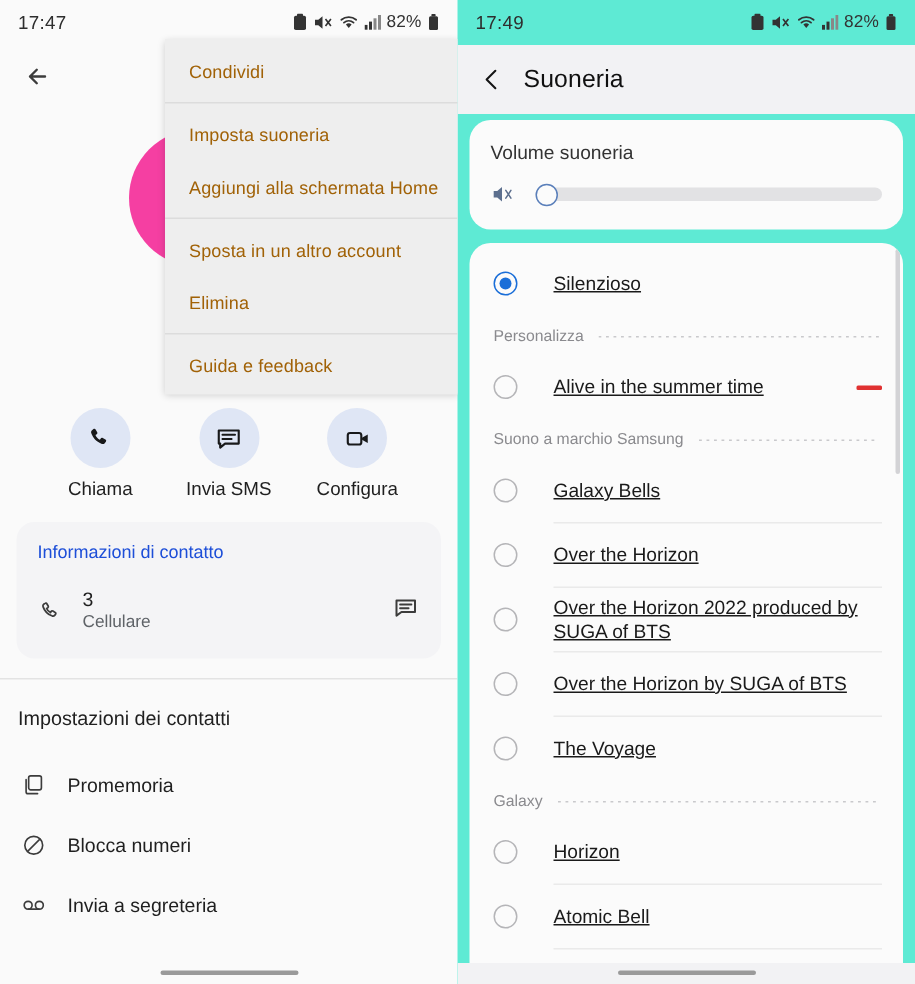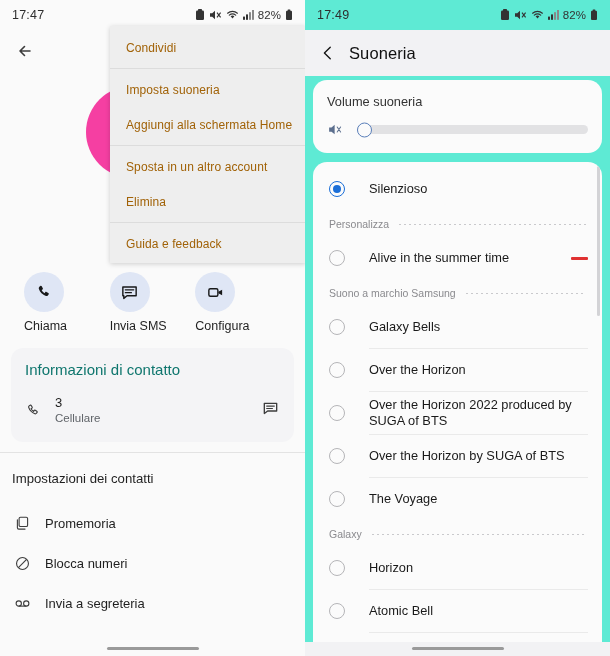--- a/index.html
+++ b/index.html
@@ -65,38 +65,38 @@
   .ctx-sep { height: 1px; background: #dcdcdc; margin: 3px 0; }
 
   
   .actions {
     position: absolute;
     left: 0; top: 272px;
     width: 305px;
     display: flex;
     padding: 0 24px;
   }
-  .action { flex: 1; display: flex; flex-direction: column; }
+  .action { flex: 1; display: flex; flex-direction: column; align-items: center; }
   .action-circle {
     width: 40px; height: 40px; border-radius: 50%;
     background: #dfe6f5;
     display: flex; align-items: center; justify-content: center;
   }
   .action-label { margin-top: 7px; font-size: 12.5px; color: #1f1f1f; }
 
   
   .card {
     position: absolute;
     left: 11px; top: 348px;
     width: 283px;
     background: #f4f4f6;
     border-radius: 12px;
     padding: 13px 14px 15px 14px;
   }
-  .card-title { font-size: 15px; color: #0f766e; }
+  .card-title { font-size: 12px; color: #1d4ed8; }
   .card-row {
     margin-top: 17px;
     display: flex; align-items: center;
   }
   .card-row-icon { width: 30px; display: flex; align-items: center; }
   .card-row-text { display: flex; flex-direction: column; }
   .card-num { font-size: 13px; color: #1f1f1f; line-height: 1.25; }
   .card-sub { font-size: 11.5px; color: #5f6368; line-height: 1.35; }
   .card-row-action { margin-left: auto; }
 
@@ -182,20 +182,21 @@
     content: ""; position: absolute;
     left: 50%; top: 50%; transform: translate(-50%,-50%);
     width: 8px; height: 8px; border-radius: 50%;
     background: #1a6ed8;
   }
   .ring-label {
     margin-left: 24px;
     font-size: 12.8px; color: #1a1a1a;
     line-height: 1.28;
     flex: 1;
+    text-decoration: underline;
   }
   .minus-icon { width: 17px; height: 3px; background: #e03131; border-radius: 1px; margin-left: 8px; }
   .row-divider { height: 1px; background: #eaeaea; margin-left: 56px; margin-right: 14px; }
 
   .sec-row {
     display: flex; align-items: center;
     padding: 8px 16px 7px 16px;
   }
   .sec-label { font-size: 10.5px; color: #8a8a8e; white-space: nowrap; }
   .sec-dots {

